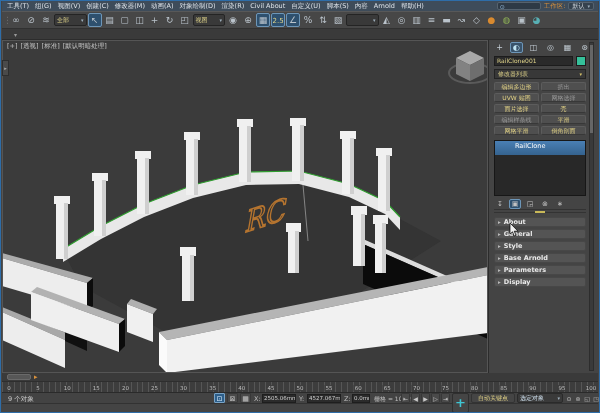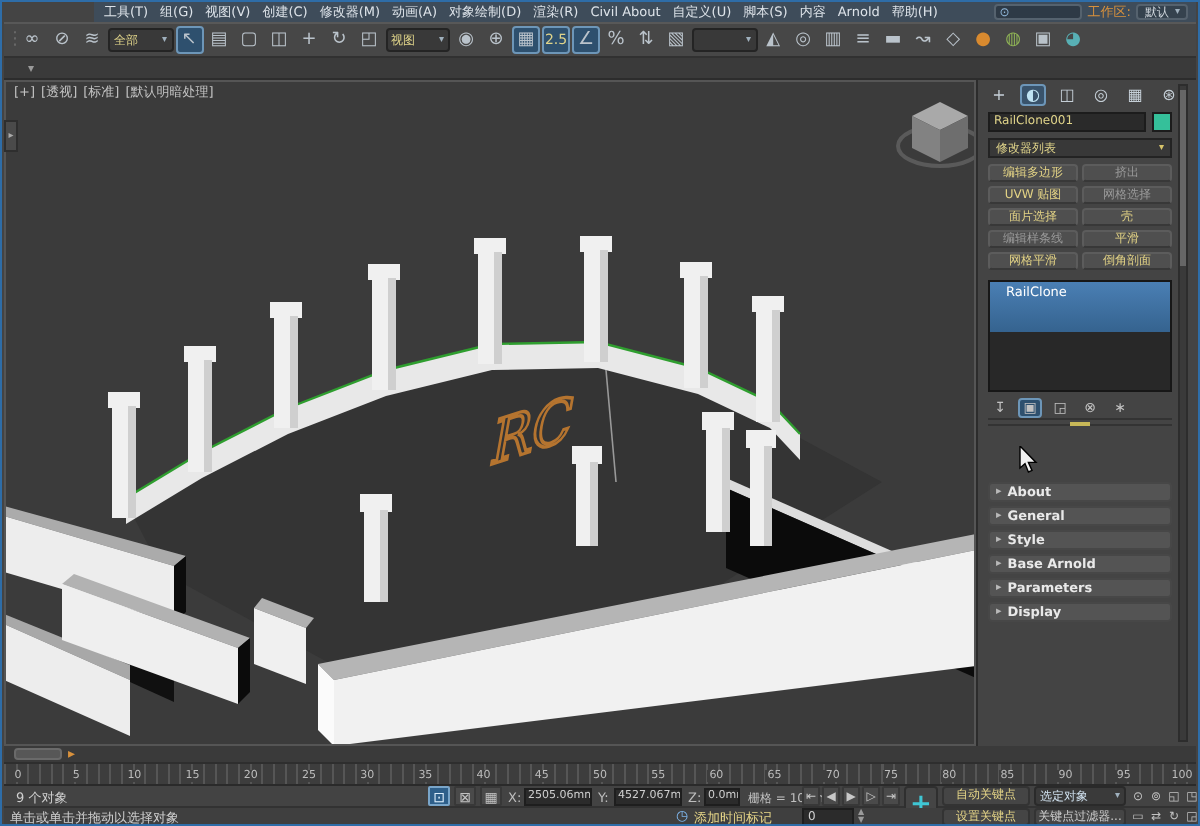--- a/index.html
+++ b/index.html
@@ -2,21 +2,21 @@
 <html><head>
 <meta charset="utf-8">
 <style>
   html,body{margin:0;padding:0;background:#222;}
   *{box-sizing:border-box;}
   #app{position:relative;width:600px;height:413px;background:#444;overflow:hidden;
        border:1px solid #2e6da8;font-family:"DejaVu Sans","Liberation Sans",sans-serif;
        -webkit-font-smoothing:antialiased;}
   
   .menubar{position:absolute;left:1px;right:1px;top:0;height:10px;background:#3e4c5a;
-           display:flex;align-items:center;font-size:6.5px;color:#dde3e9;padding:0 2px;margin-left:45px;}
+           display:flex;align-items:center;font-size:6.5px;color:#dde3e9;padding:0 2px;}
   .menu-item{padding:0 3px;white-space:nowrap;cursor:default;}
   .menu-right{margin-left:auto;display:flex;align-items:center;gap:3px;padding-right:2px;}
   .search-box{width:44px;height:8px;background:#2e3a46;border:1px solid #55626e;border-radius:2px;
               display:flex;align-items:center;padding:0 2px;color:#8fb6d8;font-size:6px;gap:2px;}
   .ws-label{color:#d8913c;font-size:6.5px;}
   .ws-dd{height:8px;background:#35424e;border:1px solid #55626e;border-radius:2px;color:#cfd6dc;
          font-size:6px;display:flex;align-items:center;padding:0 3px;gap:3px;}
   .dd-arrow{font-size:5px;color:#9fb0bd;}
   
   .toolbar{position:absolute;left:1px;right:1px;top:10px;height:18px;background:#474747;
@@ -57,30 +57,30 @@
               padding:0 3px;}
   .cp-modlist .dd-arrow{margin-left:auto;color:#d8c46a;}
   .mod-grid{position:absolute;left:5px;top:42px;right:12px;display:grid;
             grid-template-columns:1fr 1fr;gap:2px;}
   .mod-btn{height:9px;background:#4f4f4f;border:1px solid #5c5c5c;border-bottom-color:#383838;
            border-radius:2px;color:#e3d385;font-size:6px;line-height:7px;text-align:center;
            overflow:hidden;white-space:nowrap;}
   .mod-btn.disabled{color:#9a9a9a;}
   .cp-stack{position:absolute;left:5px;top:100px;right:12px;height:56px;background:#282828;
             border:1px solid #171717;}
-  .stack-item{height:25px;font-size:6.5px;color:#ddd;line-height:10px;padding-left:8px;}
+  .stack-item{height:14px;font-size:6.5px;color:#ddd;line-height:10px;padding-left:20px;}
   .stack-item.selected{background:linear-gradient(#4a7fb4,#35638f);color:#fff;}
   .cp-stacktools{position:absolute;left:5px;top:159px;right:12px;height:11px;display:flex;gap:3px;
                  border-bottom:1px solid #333;}
   .st-icon{width:12px;height:10px;text-align:center;line-height:10px;font-size:7px;color:#c2c2c2;}
   .st-icon.active{background:#2e506e;border:1px solid #6d96b8;border-radius:2px;line-height:8px;}
   .cp-divider{position:absolute;left:5px;top:172px;right:12px;height:3px;border-top:1px solid #333;}
   .cp-divider span{position:absolute;left:50%;top:-2px;width:10px;height:2px;background:#c8b858;
                    transform:translateX(-50%);}
-  .rollouts{position:absolute;left:5px;top:177px;right:12px;display:flex;flex-direction:column;gap:2px;margin-top:24px;}
+  .rollouts{position:absolute;left:5px;top:177px;right:12px;display:flex;flex-direction:column;gap:2px;}
   .rollout{height:10px;background:#545454;border:1px solid #474747;border-radius:2px;color:#e9e9e9;
            font-size:6.5px;font-weight:bold;line-height:8px;padding:0 3px;display:flex;gap:3px;}
   .rollout .arr{color:#b9b9b9;font-size:5.5px;}
   .cp-scroll{position:absolute;right:4px;top:2px;width:5px;bottom:2px;background:#3a3a3a;
              border:1px solid #2d2d2d;}
   .cp-scroll span{position:absolute;left:0;right:0;top:2px;height:88px;background:#666;}
   
   .timeslider{position:absolute;left:1px;right:1px;top:372px;height:9px;background:#3a3a3a;
               border-bottom:1px solid #2e2e2e;}
   .ts-handle{position:absolute;left:5px;top:1px;width:24px;height:6px;background:#575757;
@@ -446,35 +446,17 @@
       <span class="dd-arrow">▾</span>
     </div>
     <span class="abs" style="left:563px;top:1px;display:flex;gap:1px;" id="nav-row1">
         <div class="nav-icon">⊙</div>
         <div class="nav-icon">⊚</div>
         <div class="nav-icon">◱</div>
         <div class="nav-icon">◳</div>
       </span>
   </div>
 
-  <div class="statusrow2">
-    <span class="abs" style="left:3px;top:1px;">单击或单击并拖动以选择对象</span>
-    <span class="abs timetag-icon" style="left:336px;top:0;">◷</span>
-    <span class="abs timetag" style="left:345px;top:1px;">添加时间标记</span>
-    <span class="abs frame-field" style="left:399px;top:0;width:26px;">0</span>
-    <span class="abs" style="left:427px;top:0;display:flex;flex-direction:column;">
-      <span class="spin">▲</span>
-        <span class="spin">▼</span>
-    </span>
-    <div class="abs yellow-btn" style="left:469px;top:0;width:44px;height:9px;line-height:7px;">设置关键点</div>
-    <div class="abs yellow-btn" style="left:515px;top:0;width:46px;height:9px;line-height:7px;color:#cfcfcf;">关键点过滤器...</div>
-    <span class="abs" style="left:563px;top:0;display:flex;gap:1px;" id="nav-row2">
-        <div class="nav-icon">▭</div>
-        <div class="nav-icon">⇄</div>
-        <div class="nav-icon">↻</div>
-        <div class="nav-icon">◲</div>
-      </span>
-  </div>
 
   <svg class="abs" style="left:508px;top:222px;" width="10" height="14">
     <polygon points="1,0 1,11 3.5,8.8 5.2,13 7,12.2 5.2,8.2 9,8.2" fill="#f0f0f0" stroke="#000" stroke-width="0.7"></polygon>
   </svg>
 </div>
 
 </body></html>

